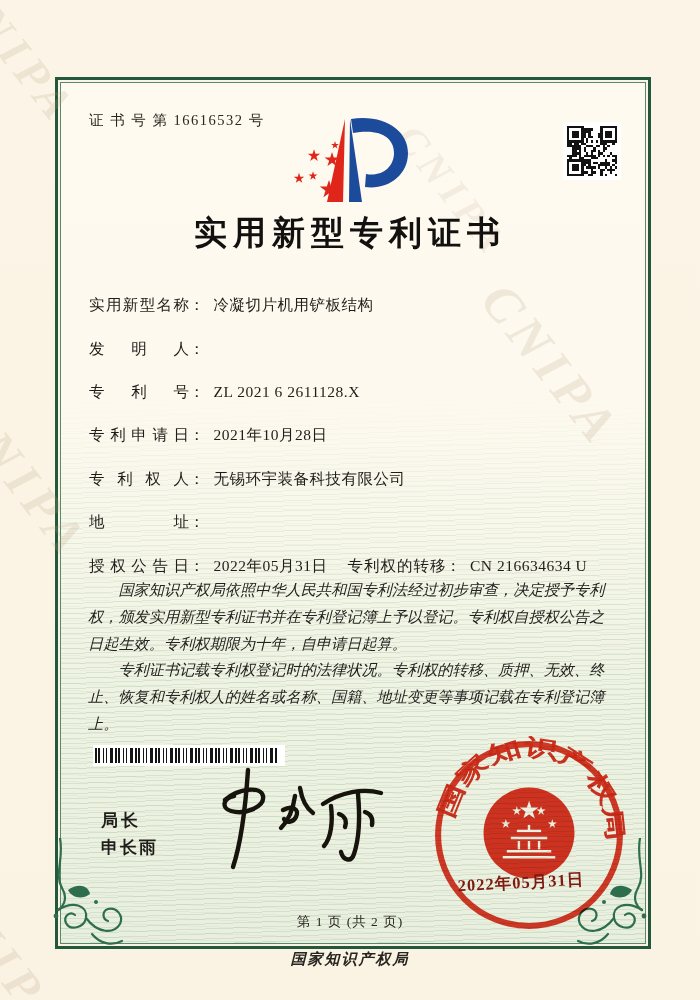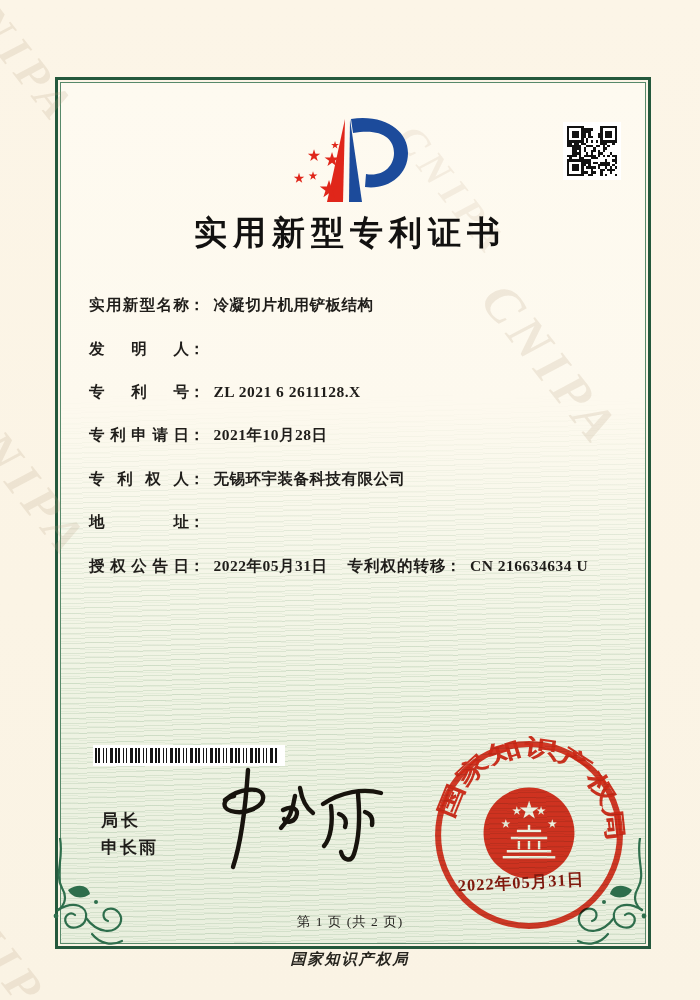--- a/index.html
+++ b/index.html
@@ -38,21 +38,21 @@
   .qr{position:absolute;left:563px;top:122px;width:58px;height:58px;background:#fff;
     z-index:4;display:flex;align-items:center;justify-content:center;}
   .qr-grid{display:grid;width:50px;height:50px;
     grid-template-rows:repeat(21,1fr);grid-template-columns:repeat(21,1fr);}
   .qr-grid i{background:#121212;display:block;}
   .logo{position:absolute;left:289px;top:112px;width:125px;height:98px;z-index:4;}
   .title{position:absolute;left:0;top:211px;width:700px;text-align:center;z-index:4;
     font-size:33px;font-weight:700;letter-spacing:6px;color:#121110;}
   
   .fields{position:absolute;left:89px;top:284px;width:540px;z-index:4;}
-  .frow{height:43.4px;display:flex;align-items:center;font-size:15.5px;font-weight:700;}
+  .frow{height:43.4px;display:flex;align-items:center;font-size:15.5px;font-weight:400;}
   .frow .grp{display:flex;align-items:center;}
   .flabel{display:inline-block;width:100px;text-align:justify;text-align-last:justify;}
   .fcolon{margin-right:9px;}
   .fvalue{letter-spacing:.5px;white-space:nowrap;}
   .grp2{margin-left:20px;}
   .grp2 .flabel{width:98px;}
   
   .paras{position:absolute;left:88px;top:577px;width:528px;z-index:4;
     font-size:15.2px;line-height:26.8px;font-style:italic;font-weight:500;color:#242220;}
   .paras p{margin:0;text-indent:2em;}
@@ -95,20 +95,21 @@
   <div class="wm wm3">CNIPA</div>
   <div class="wm wm4">CNIPA</div>
   <div class="wm wm5">CNIPA</div>
 
   <div class="frame-outer">
     <div class="frame-inner">
       <div class="guilloche"></div>
     </div>
   </div>
 
+  <div class="cert-no">证 书 号 第 16616532 号</div>
 
   <div class="qr">
     <div class="qr-grid">
         <i style="grid-row:1;grid-column:1"></i>
         <i style="grid-row:1;grid-column:2"></i>
         <i style="grid-row:1;grid-column:3"></i>
         <i style="grid-row:1;grid-column:4"></i>
         <i style="grid-row:1;grid-column:5"></i>
         <i style="grid-row:1;grid-column:6"></i>
         <i style="grid-row:1;grid-column:7"></i>
@@ -396,20 +397,24 @@
           <span class="fvalue">2022年05月31日</span>
       </span>
       <span class="grp grp2">
         <span class="flabel">专利权的转移</span>
           <span class="fcolon">：</span>
           <span class="fvalue">CN 216634634 U</span>
       </span>
     </div>
   </div>
 
+  <div class="paras">
+    <p>国家知识产权局依照中华人民共和国专利法经过初步审查，决定授予专利权，颁发实用新型专利证书并在专利登记簿上予以登记。专利权自授权公告之日起生效。专利权期限为十年，自申请日起算。</p>
+    <p>专利证书记载专利权登记时的法律状况。专利权的转移、质押、无效、终止、恢复和专利权人的姓名或名称、国籍、地址变更等事项记载在专利登记簿上。</p>
+  </div>
 
   <div class="barcode">
     <div class="bars"></div>
   </div>
 
   <div class="signer-title">局长</div>
   <div class="signer-name">申长雨</div>
 
   <div class="signature">
     <svg viewBox="0 0 198 115" width="198" height="115">

